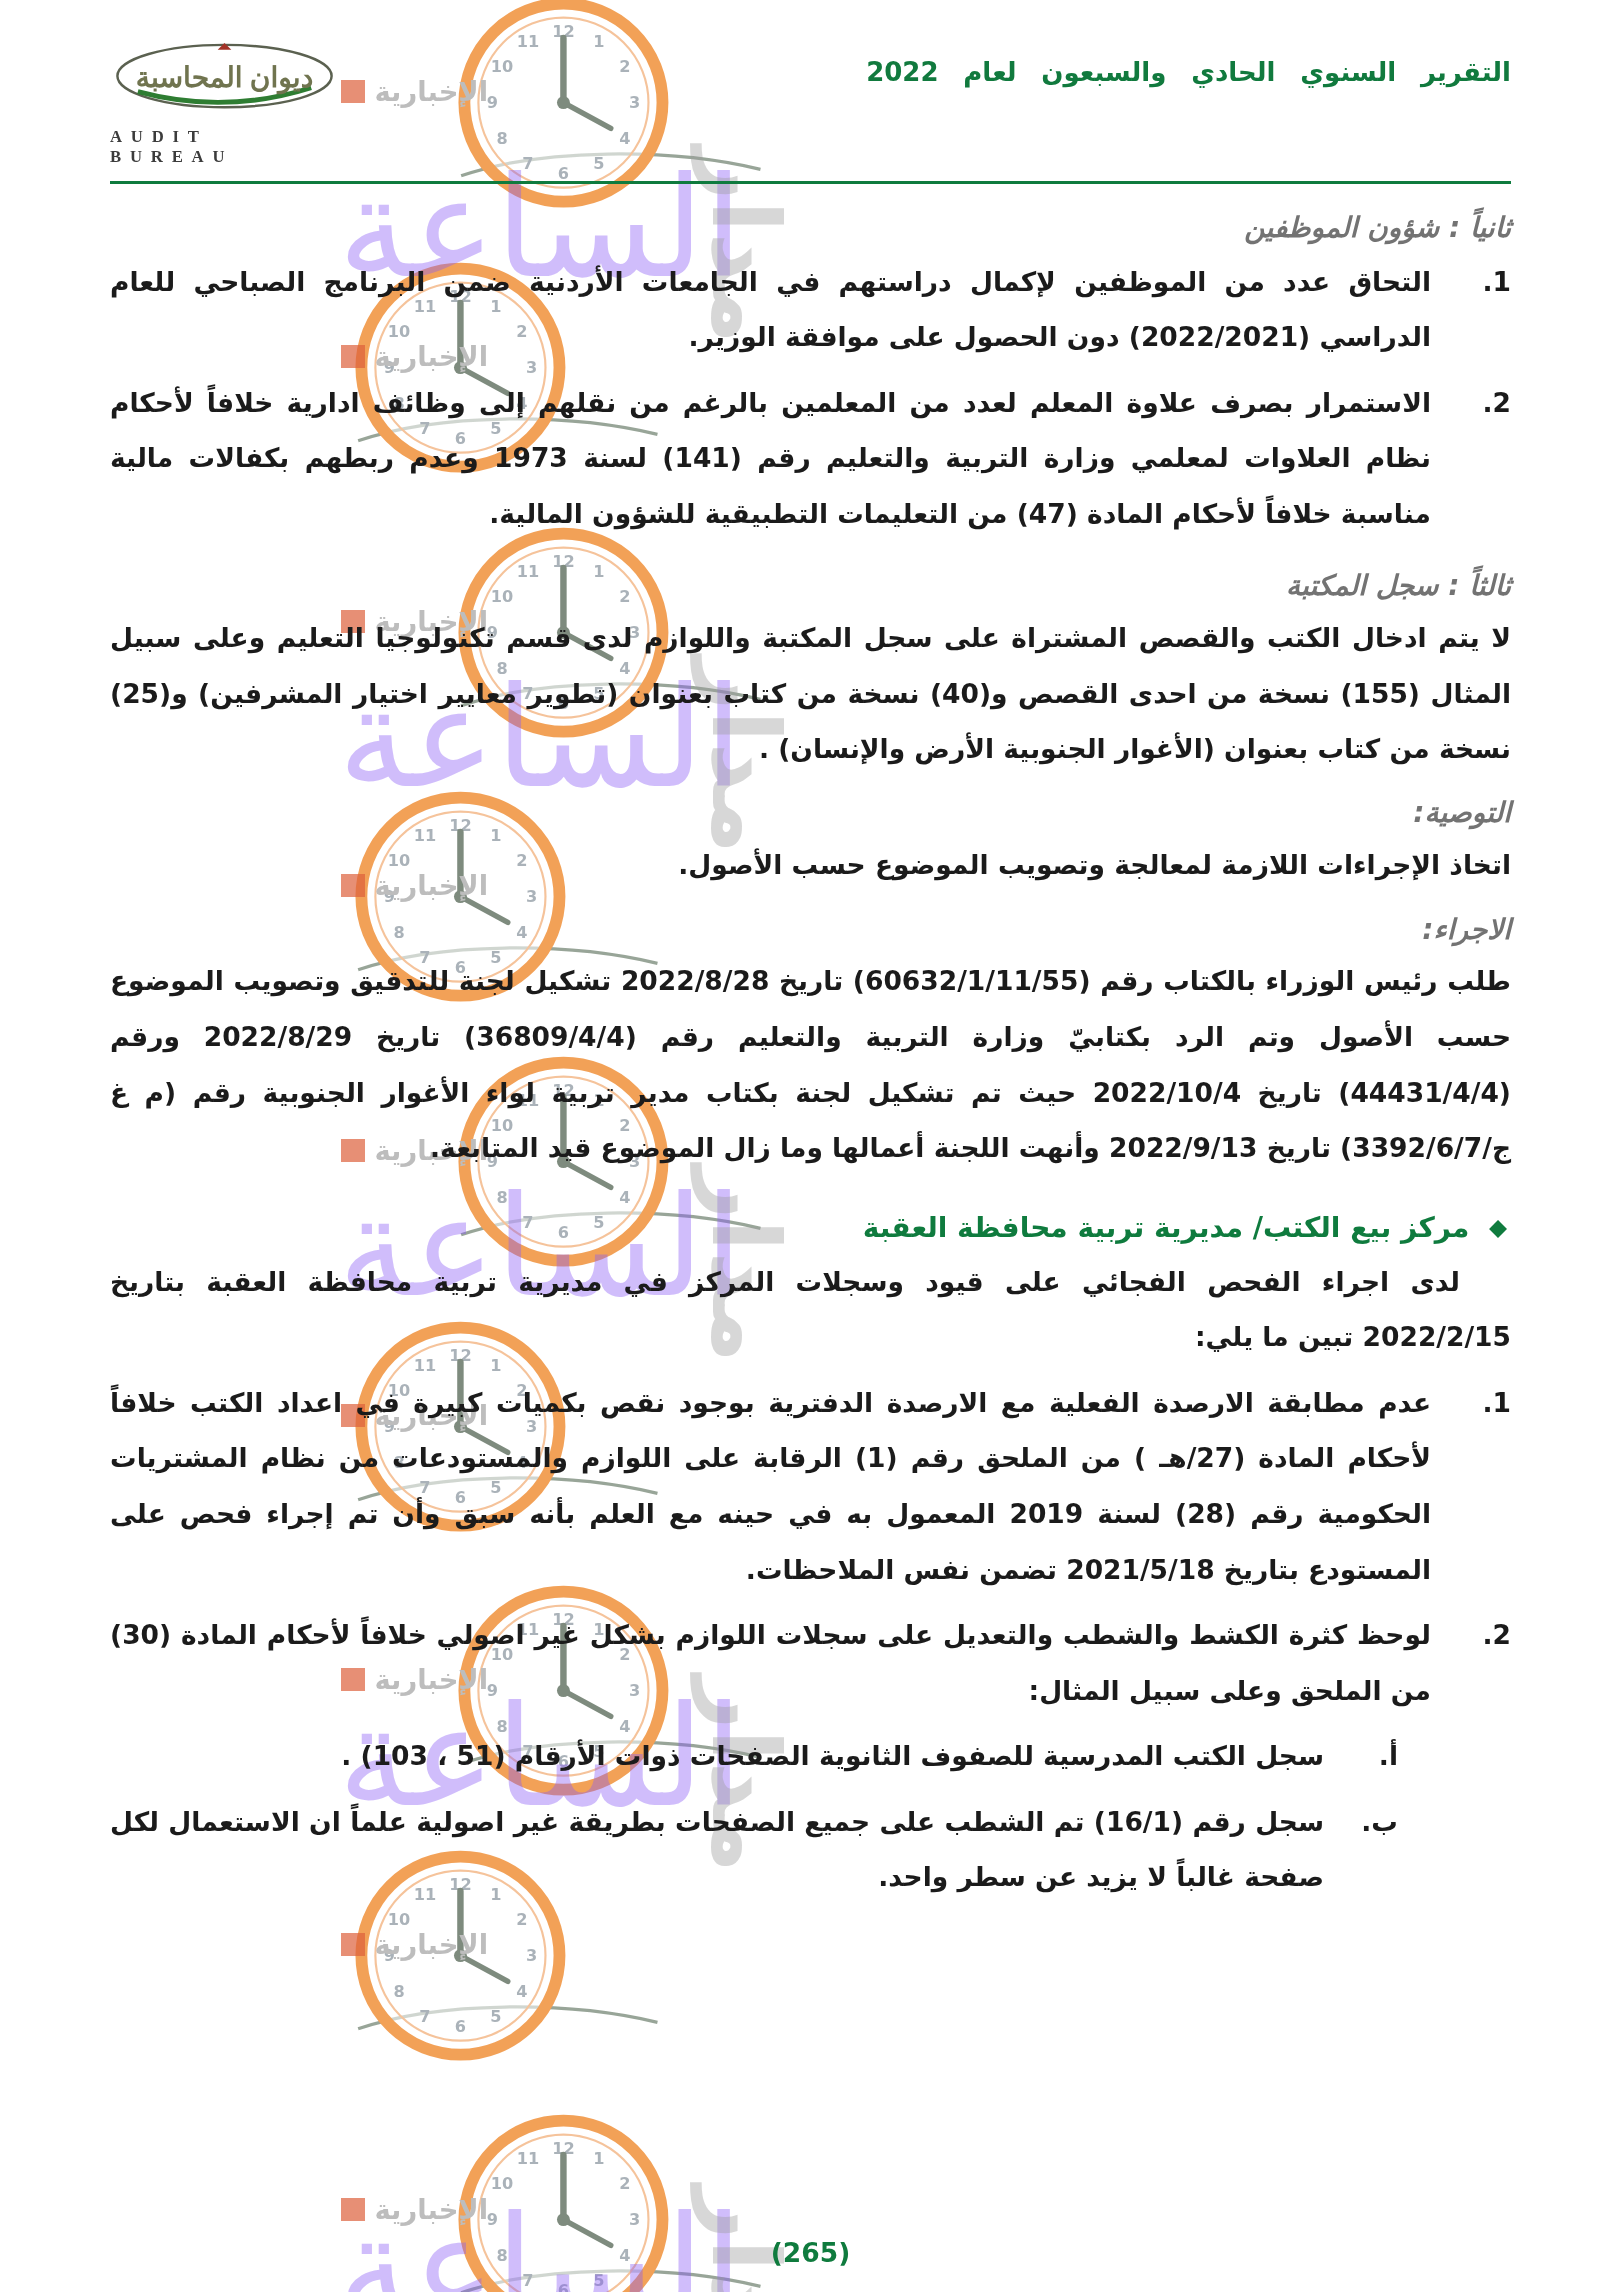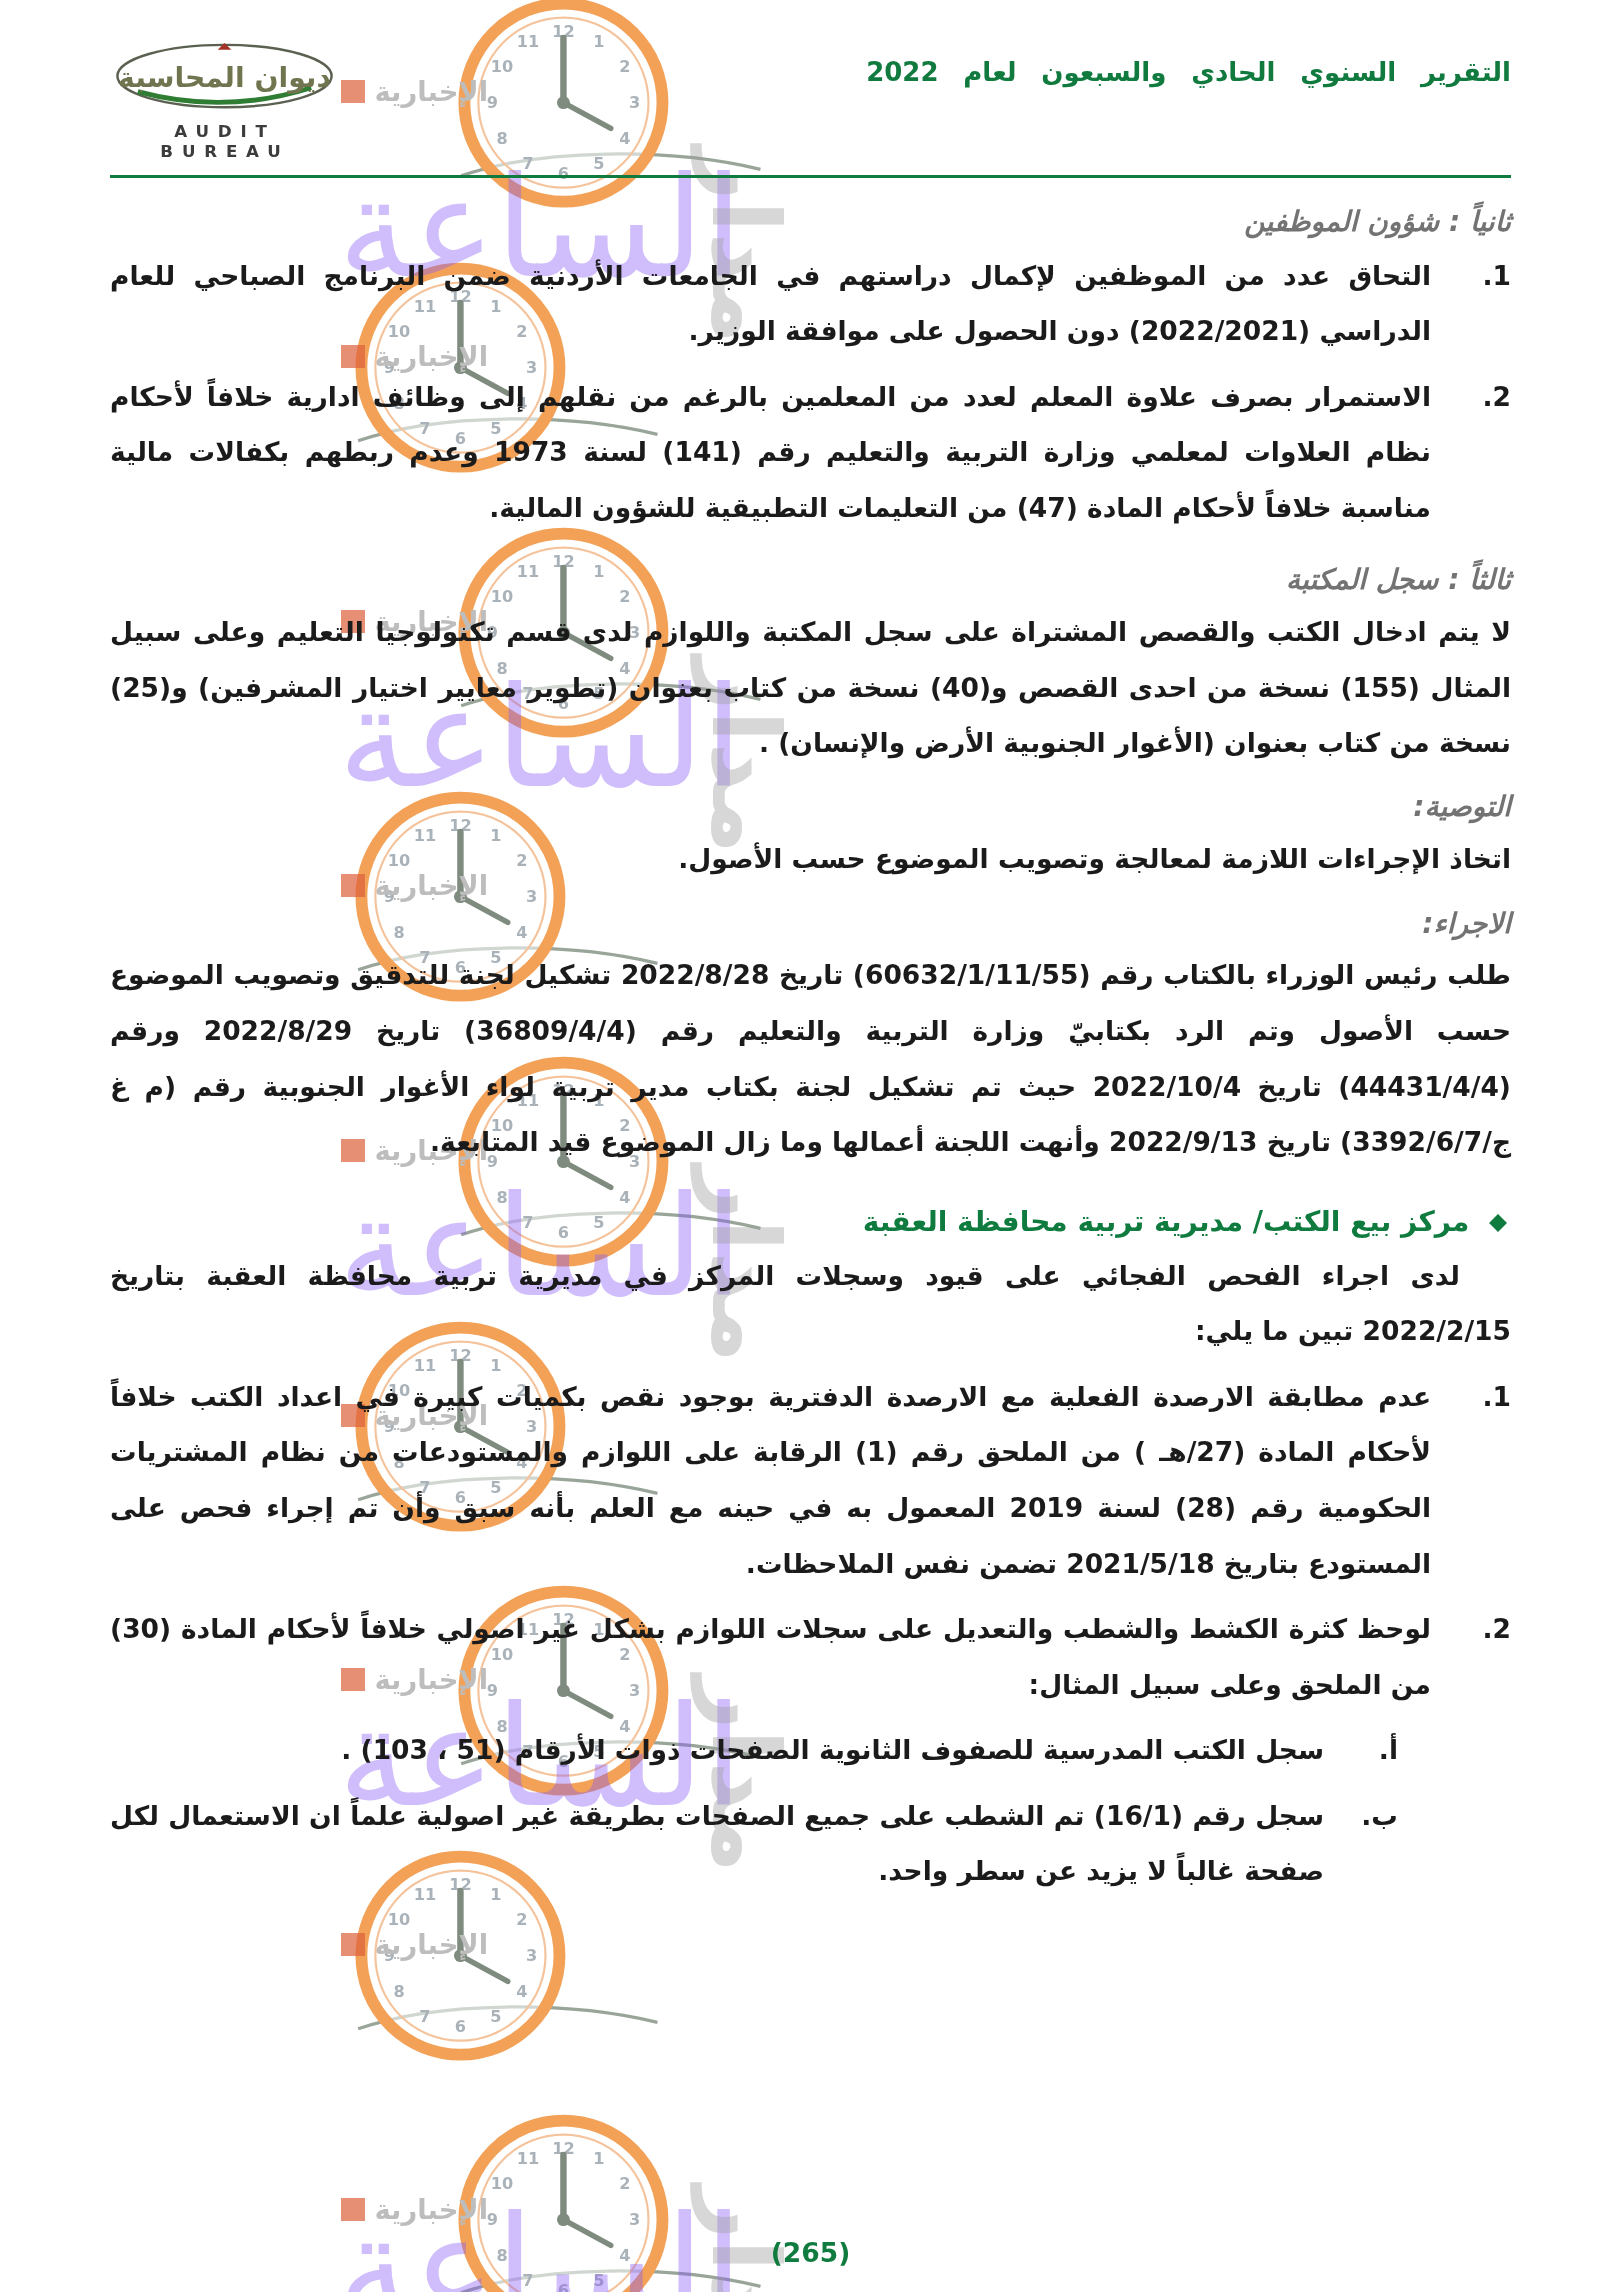--- a/index.html
+++ b/index.html
@@ -12,22 +12,22 @@
   .wm-big{position:absolute;left:338px;font-size:139px;font-weight:normal;color:#8b5cf6;opacity:.40;letter-spacing:2px;white-space:nowrap;}
   .wm-side{position:absolute;left:691px;font-size:93px;font-weight:bold;color:#9e9e9e;opacity:.40;writing-mode:vertical-rl;}
   .wm-small{position:absolute;left:341px;display:flex;align-items:center;gap:10px;direction:ltr;}
   .wm-sq{width:23.5px;height:23.5px;background:#dd5f3a;opacity:.7;display:inline-block;}
   .wm-small-text{font-size:27.4px;font-weight:bold;color:#bdbdbd;}
 
   
   .content{position:relative;z-index:1;padding:0 110px;color:#1b1b1b;}
   .hdr{display:flex;justify-content:space-between;align-items:flex-start;padding-top:41px;}
   .title{font-size:26px;font-weight:bold;color:#117a3e;word-spacing:15.7px;padding-top:15.7px;}
-  .logo-box{width:230px;flex:0 0 230px;text-align:center;}
-  .logo-en{font-size:16.7px;letter-spacing:8.8px;color:#3c3c3c;font-weight:bold;margin-top:2px;direction:ltr;}
+  .logo-box{width:230px;flex:0 0 230px;text-align:left;font-family:Liberation Serif, serif;}
+  .logo-en{font-size:16.7px;letter-spacing:8.8px;color:#3c3c3c;font-weight:bold;margin-top:8px;direction:ltr;}
   .rule{height:2.9px;background:#0f7b3e;margin-top:13.7px;}
 
   .sec-h{color:#737373;font-size:28px;font-weight:bold;margin:27.4px 0 7.8px;font-style:italic;}
   .sec-h.tight{margin:19.6px 0 3.9px;}
   .para{font-size:26.5px;font-weight:bold;line-height:2.1;text-align:justify;margin:7.8px 0;}
   .intro{text-indent:51px;}
   .li{display:flex;font-size:26.5px;font-weight:bold;line-height:2.1;margin:9.8px 0;}
   .li .num{flex:0 0 80px;}
   .li .txt{flex:1;text-align:justify;}
   .li.sub{margin-right:113px;}

